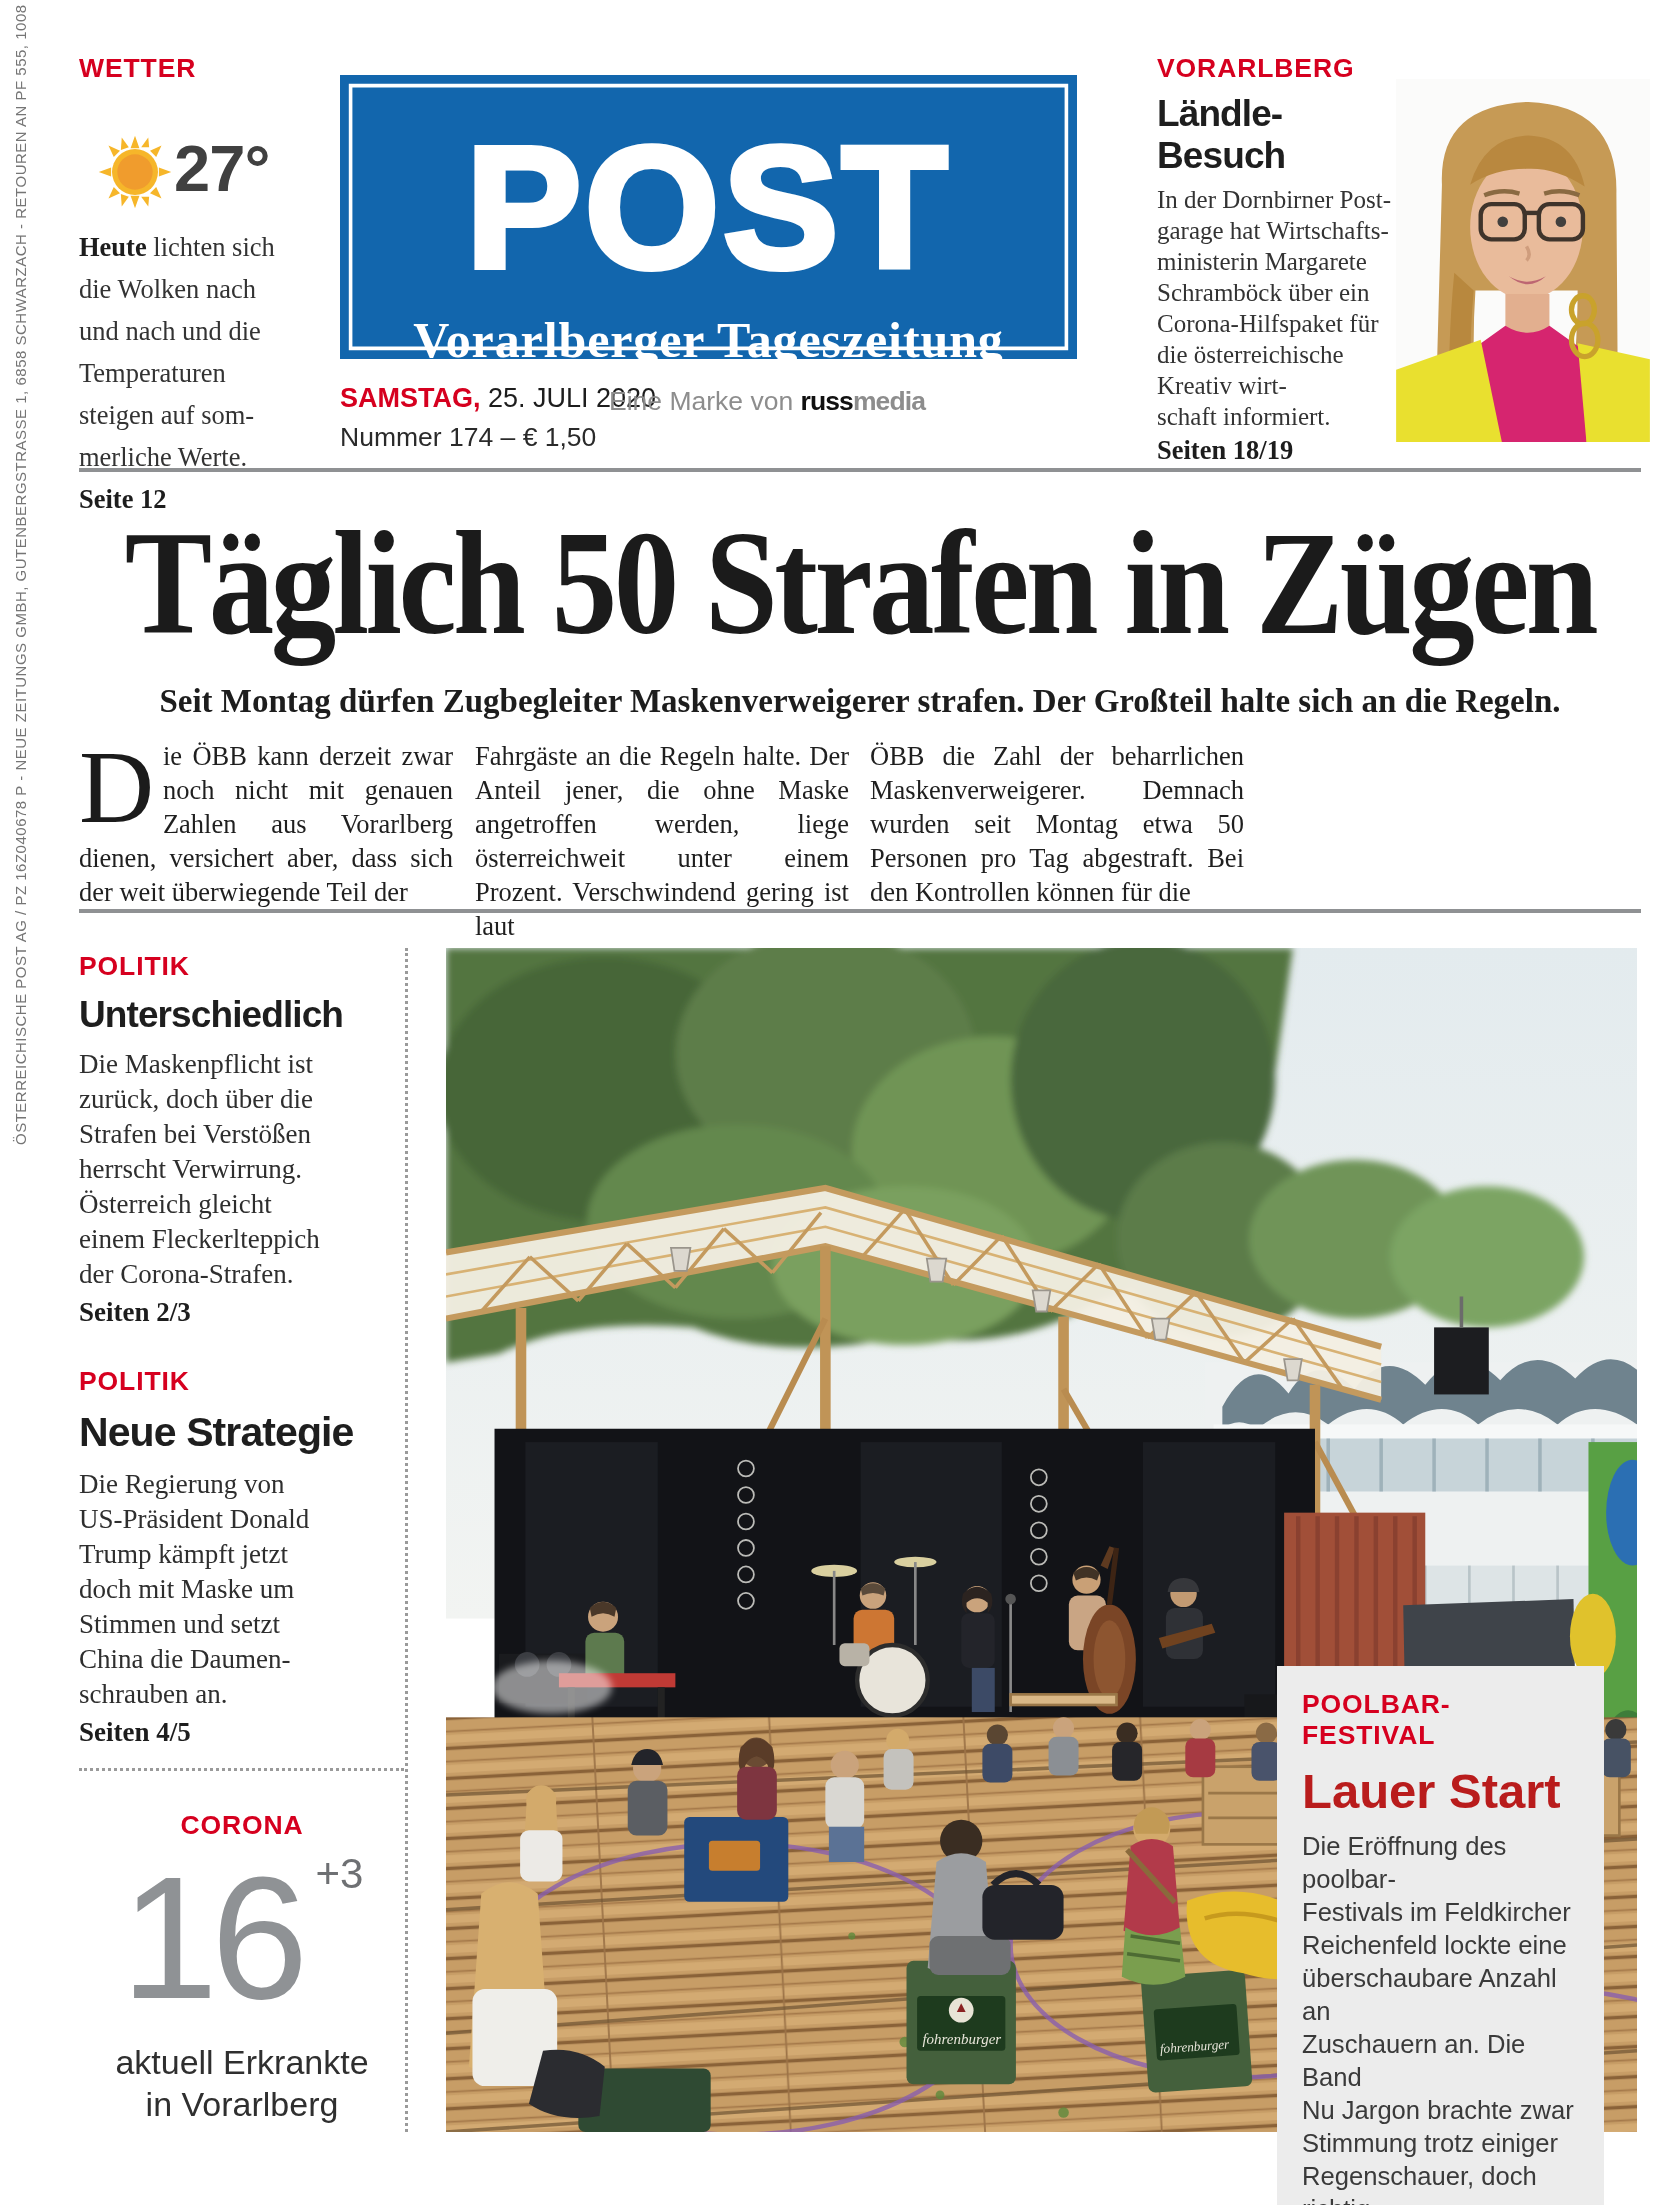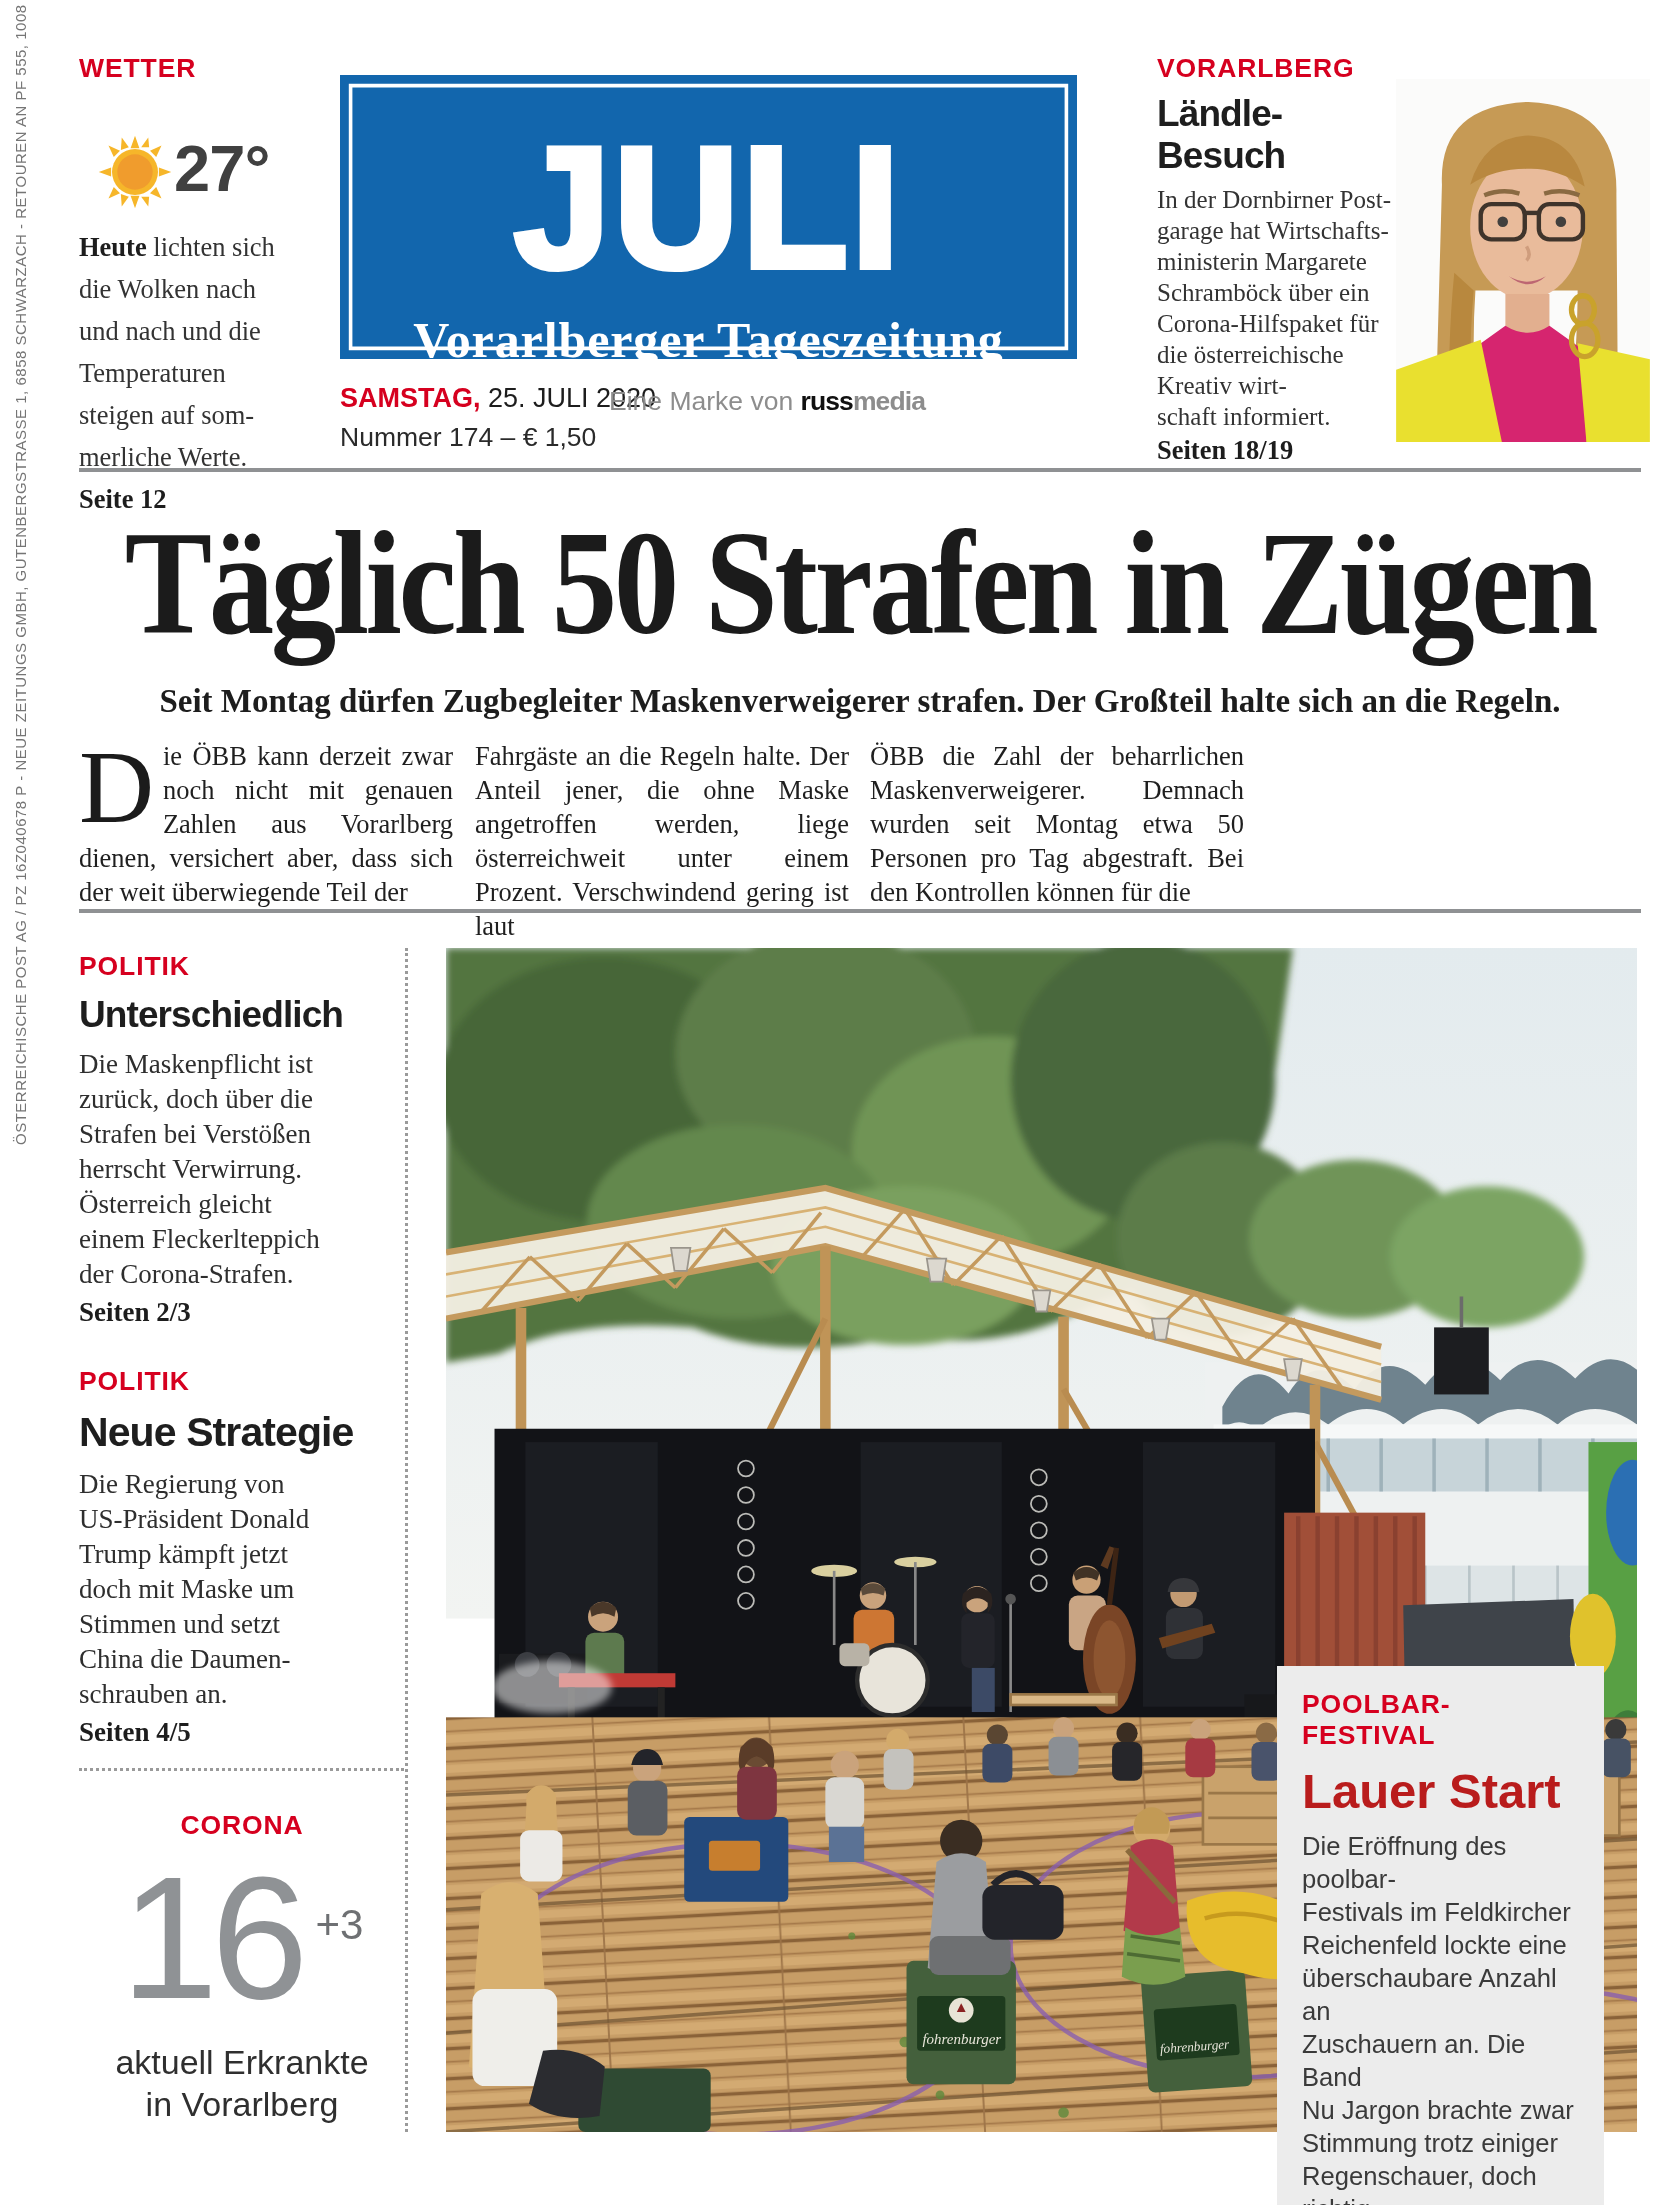--- a/index.html
+++ b/index.html
@@ -100,21 +100,21 @@
 die Wolken nach
 und nach und die
 Temperaturen
 steigen auf som-
 merliche Werte.</span>
       <div class="pageref">Seite 12</div>
     </div>
   </div>
 
   <div class="abs logo-box" style="left:340px;top:75px;width:737px;height:284px;">
-    <div class="abs logo-neue" style="left:0;top:46px;width:737px;text-align:center;">JULI</div>
+    <div class="abs logo-neue" style="left:0;top:46px;width:737px;text-align:center;">POST</div>
     <div class="abs logo-sub" style="left:0;top:236px;width:737px;text-align:center;">Vorarlberger Tageszeitung</div>
   </div>
   <div class="abs dateline" style="left:340px;top:383px;">
     <span class="day">SAMSTAG,</span><span style="font-weight:normal;"> 25. JULI 2020</span>
   </div>
   <div class="abs issue" style="left:340px;top:422px;">Nummer 174 – € 1,50</div>
   <div class="abs brand" style="left:609px;top:386px;">
     <span>Eine Marke von </span><span class="b1">russ</span><span class="b2">media</span>
   </div>
 
@@ -201,21 +201,21 @@
 Stimmen und setzt
 China die Daumen-
 schrauben an.</div>
     <div class="side-pages" style="margin-top:5.3px;">Seiten 4/5</div>
   </div>
 
   <div class="abs dots-h" style="left:79px;top:1768px;width:325px;"></div>
 
   <div class="abs corona-wrap" style="left:79px;top:1810px;width:326px;">
     <div class="kicker">CORONA</div>
-    <div style="margin-top:8.8px;display:flex;justify-content:center;align-items:center;">
+    <div style="margin-top:8.8px;display:flex;justify-content:center;align-items:flex-start;">
       <span class="corona-num">16</span>
       <span class="corona-delta" style="margin:0 0 25px 14px;">+3</span>
     </div>
     <div class="corona-cap preline" style="margin-top:16px;">aktuell Erkrankte
 in Vorarlberg</div>
   </div>
 
   <div class="abs dots-v" style="left:405px;top:948px;height:1184px;"></div>
 
   <div class="abs" style="left:446px;top:948px;width:1191px;height:1184px;">

